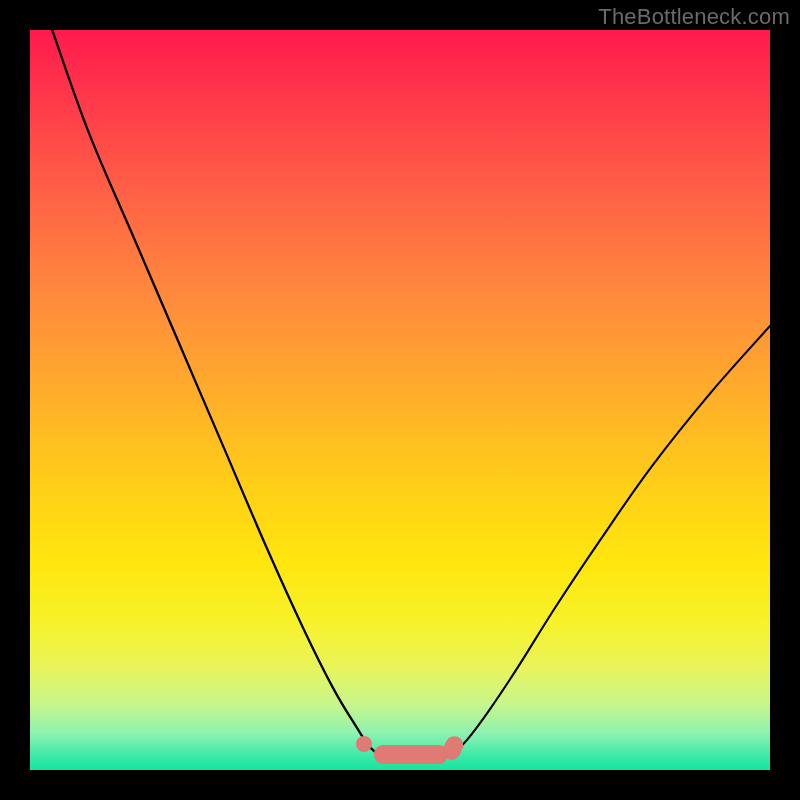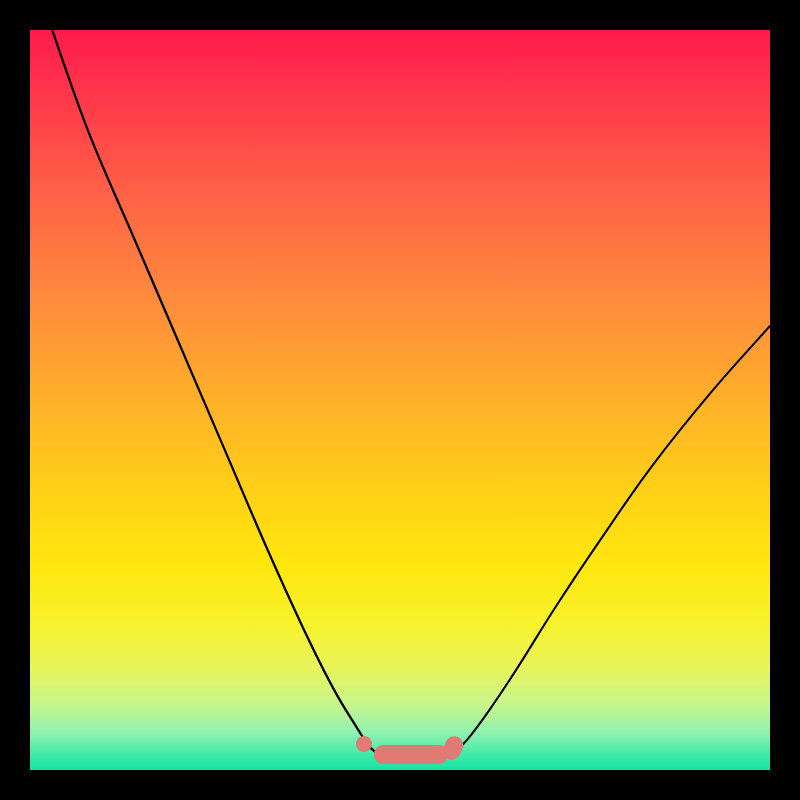--- a/index.html
+++ b/index.html
@@ -71,20 +71,21 @@
     height: 19px;
     border-radius: 9px;
     background: #e07a74;
     z-index: 10;
   }
 </style>
 </head>
 <body>
 
 <div class="frame">
+  <div class="watermark">TheBottleneck.com</div>
 
   <div class="plot-area">
     <div class="gradient"></div>
 
     <svg class="curve" viewBox="0 0 740 740" preserveAspectRatio="none">
       <path id="curve-left" fill="none" stroke="#000" stroke-width="2.3" stroke-linecap="round" d="M 22.2,0 C 28.86,18.648000000000003 44.548,66.30400000000002 59.2,103.60000000000002 C 73.852,140.89600000000002 87.61600000000001,169.90400000000005 103.60000000000001,207.20000000000005 C 119.584,244.49600000000004 132.016,273.504 148,310.8 C 163.984,348.096 176.416,377.104 192.4,414.4 C 208.38400000000001,451.69599999999997 222.14800000000002,484.7 236.8,518 C 251.452,551.3 261.812,574.092 273.8,599.4 C 285.788,624.708 294.07599999999996,641.284 303.4,658.6 C 312.724,675.916 318.94,684.9440000000001 325.6,695.6 C 332.26000000000005,706.256 335.73800000000006,712.472 340.40000000000003,717.8 C 345.062,723.1279999999999 349.502,723.868 351.5,725.2"></path>
       <path id="curve-right" fill="none" stroke="#000" stroke-width="2.1" stroke-linecap="round" d="M 421.79999999999995,725.2 C 424.46399999999994,722.5360000000001 429.93999999999994,718.3919999999999 436.59999999999997,710.4 C 443.26,702.408 449.476,694.12 458.8,680.8 C 468.124,667.4799999999999 476.41200000000003,655.048 488.40000000000003,636.4 C 500.38800000000003,617.752 510.748,599.844 525.4,577.2 C 540.052,554.556 552.484,535.908 569.8000000000001,510.6 C 587.1160000000001,485.29200000000003 601.62,463.24 621.6,436.6 C 641.58,409.96000000000004 659.488,387.90799999999996 680.8000000000001,362.59999999999997 C 702.1120000000001,337.292 729.344,307.988 740,296"></path>
     </svg>
 
     <div id="markers">

